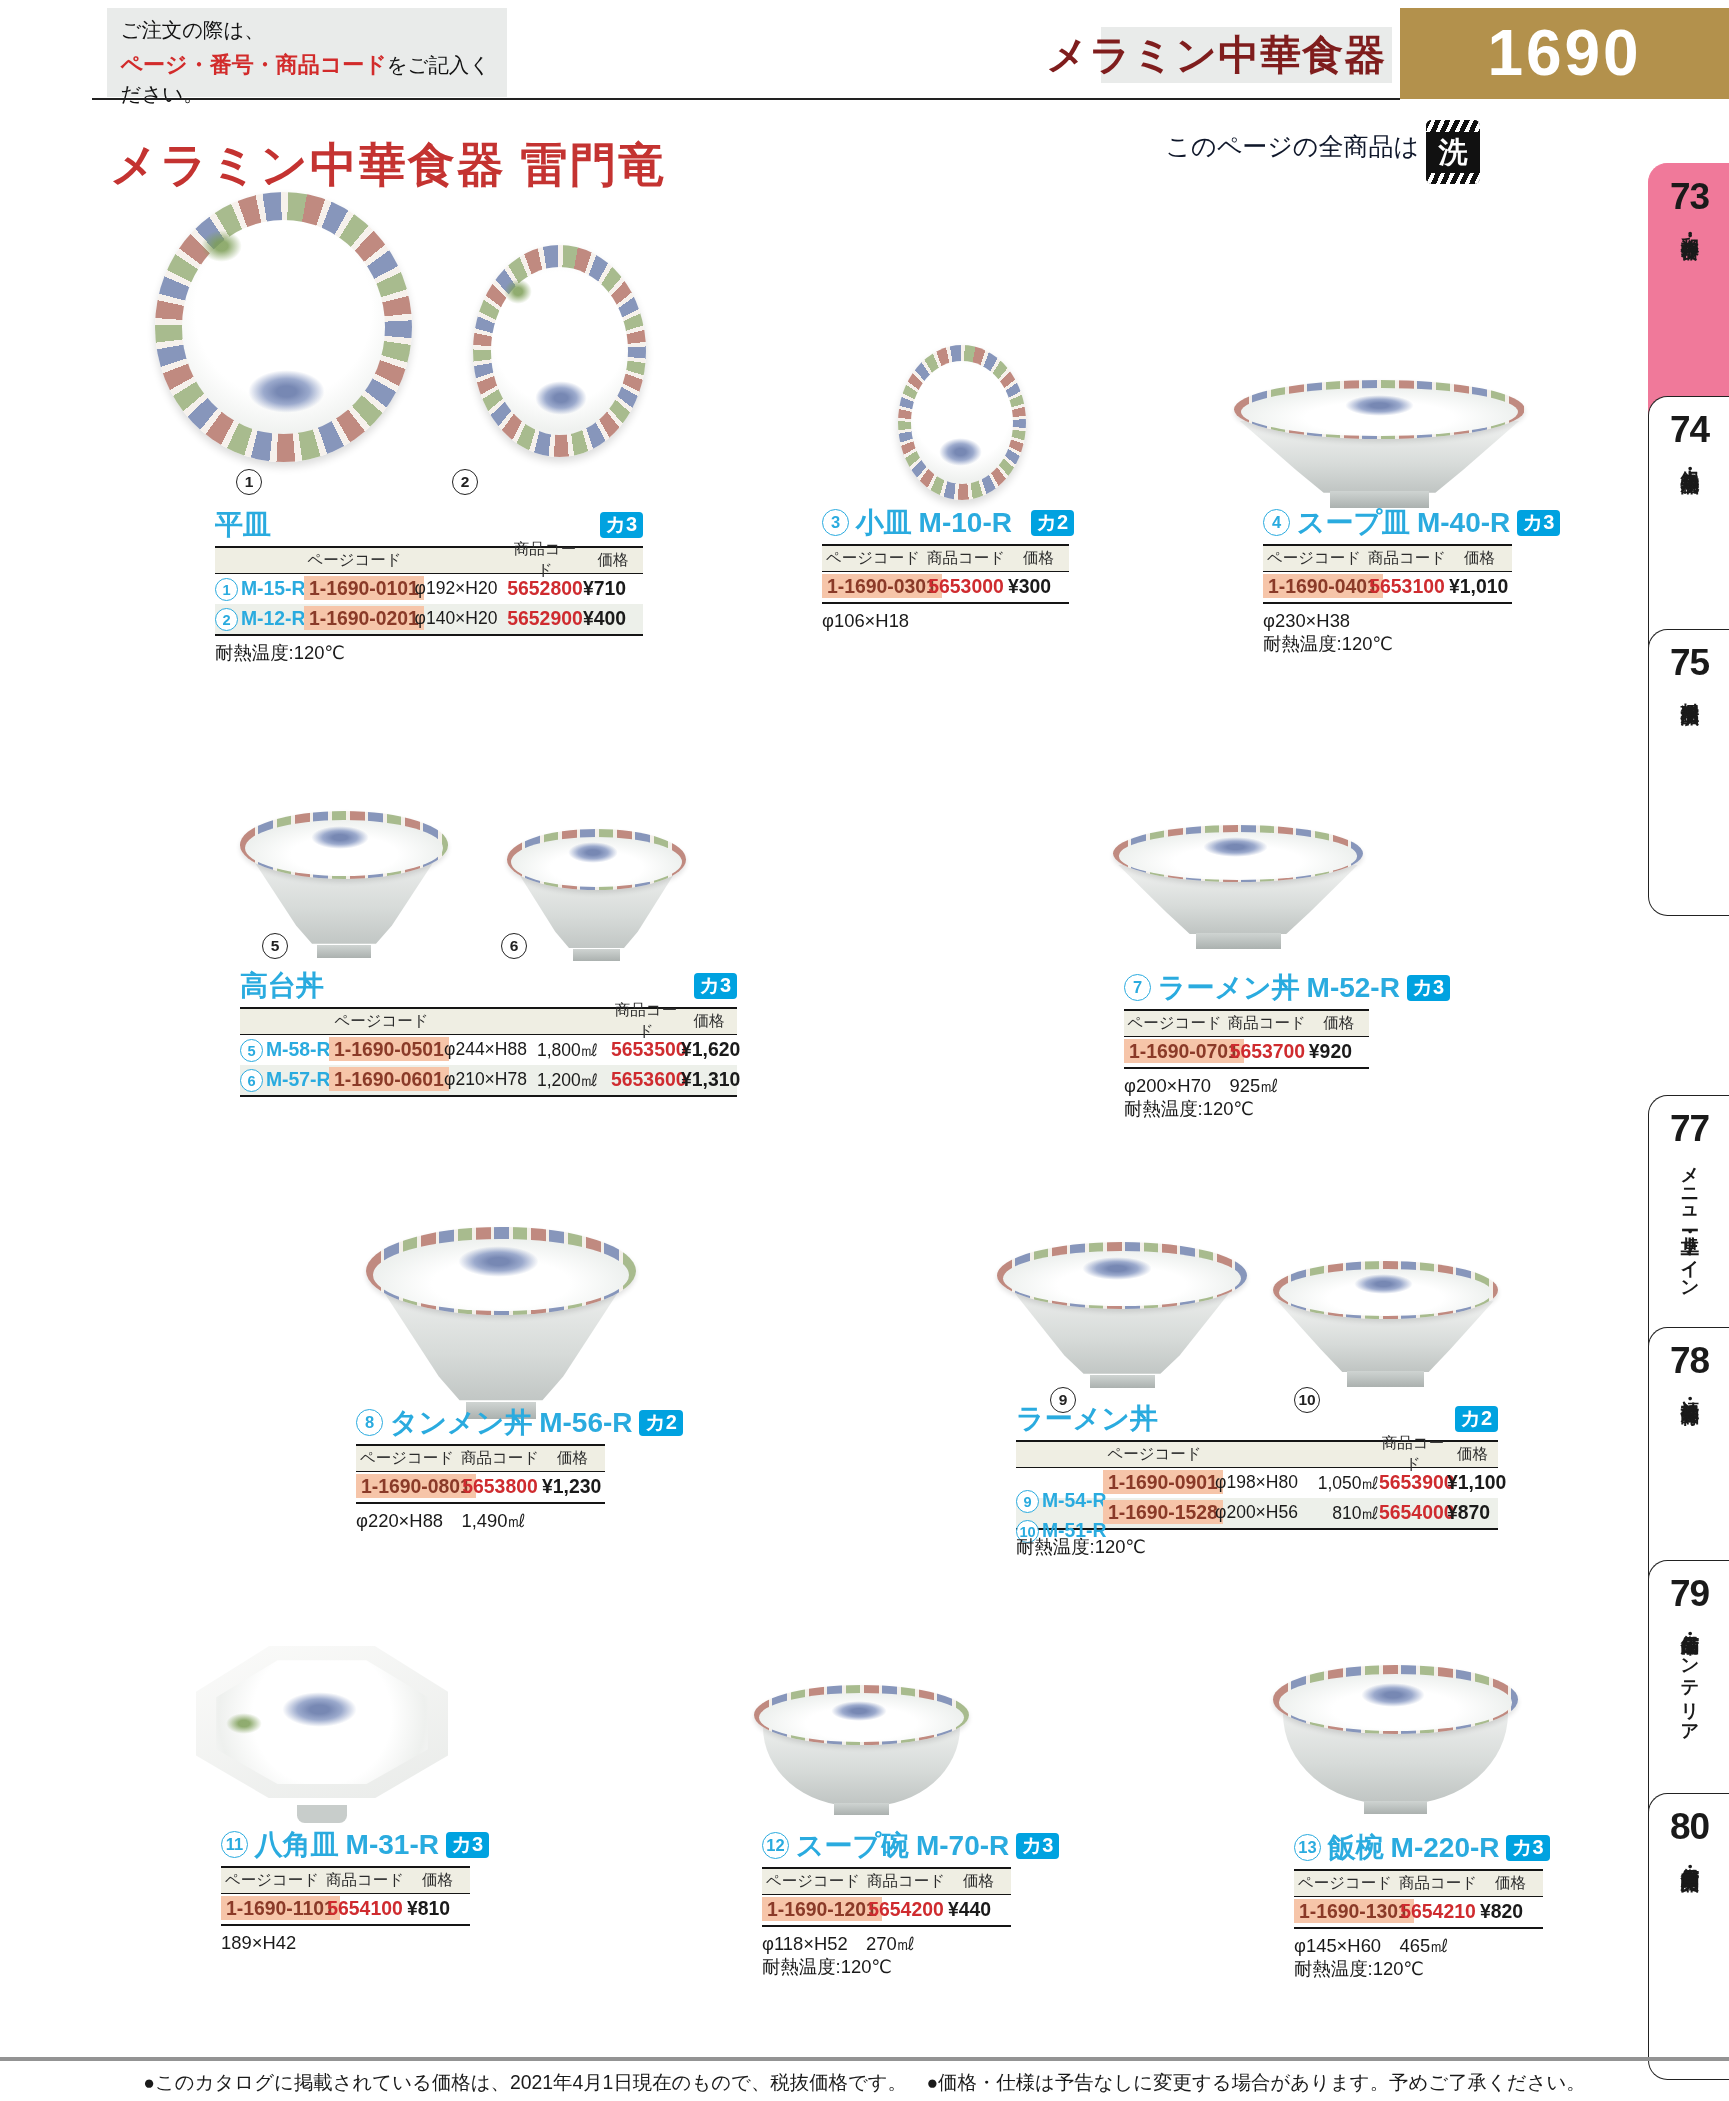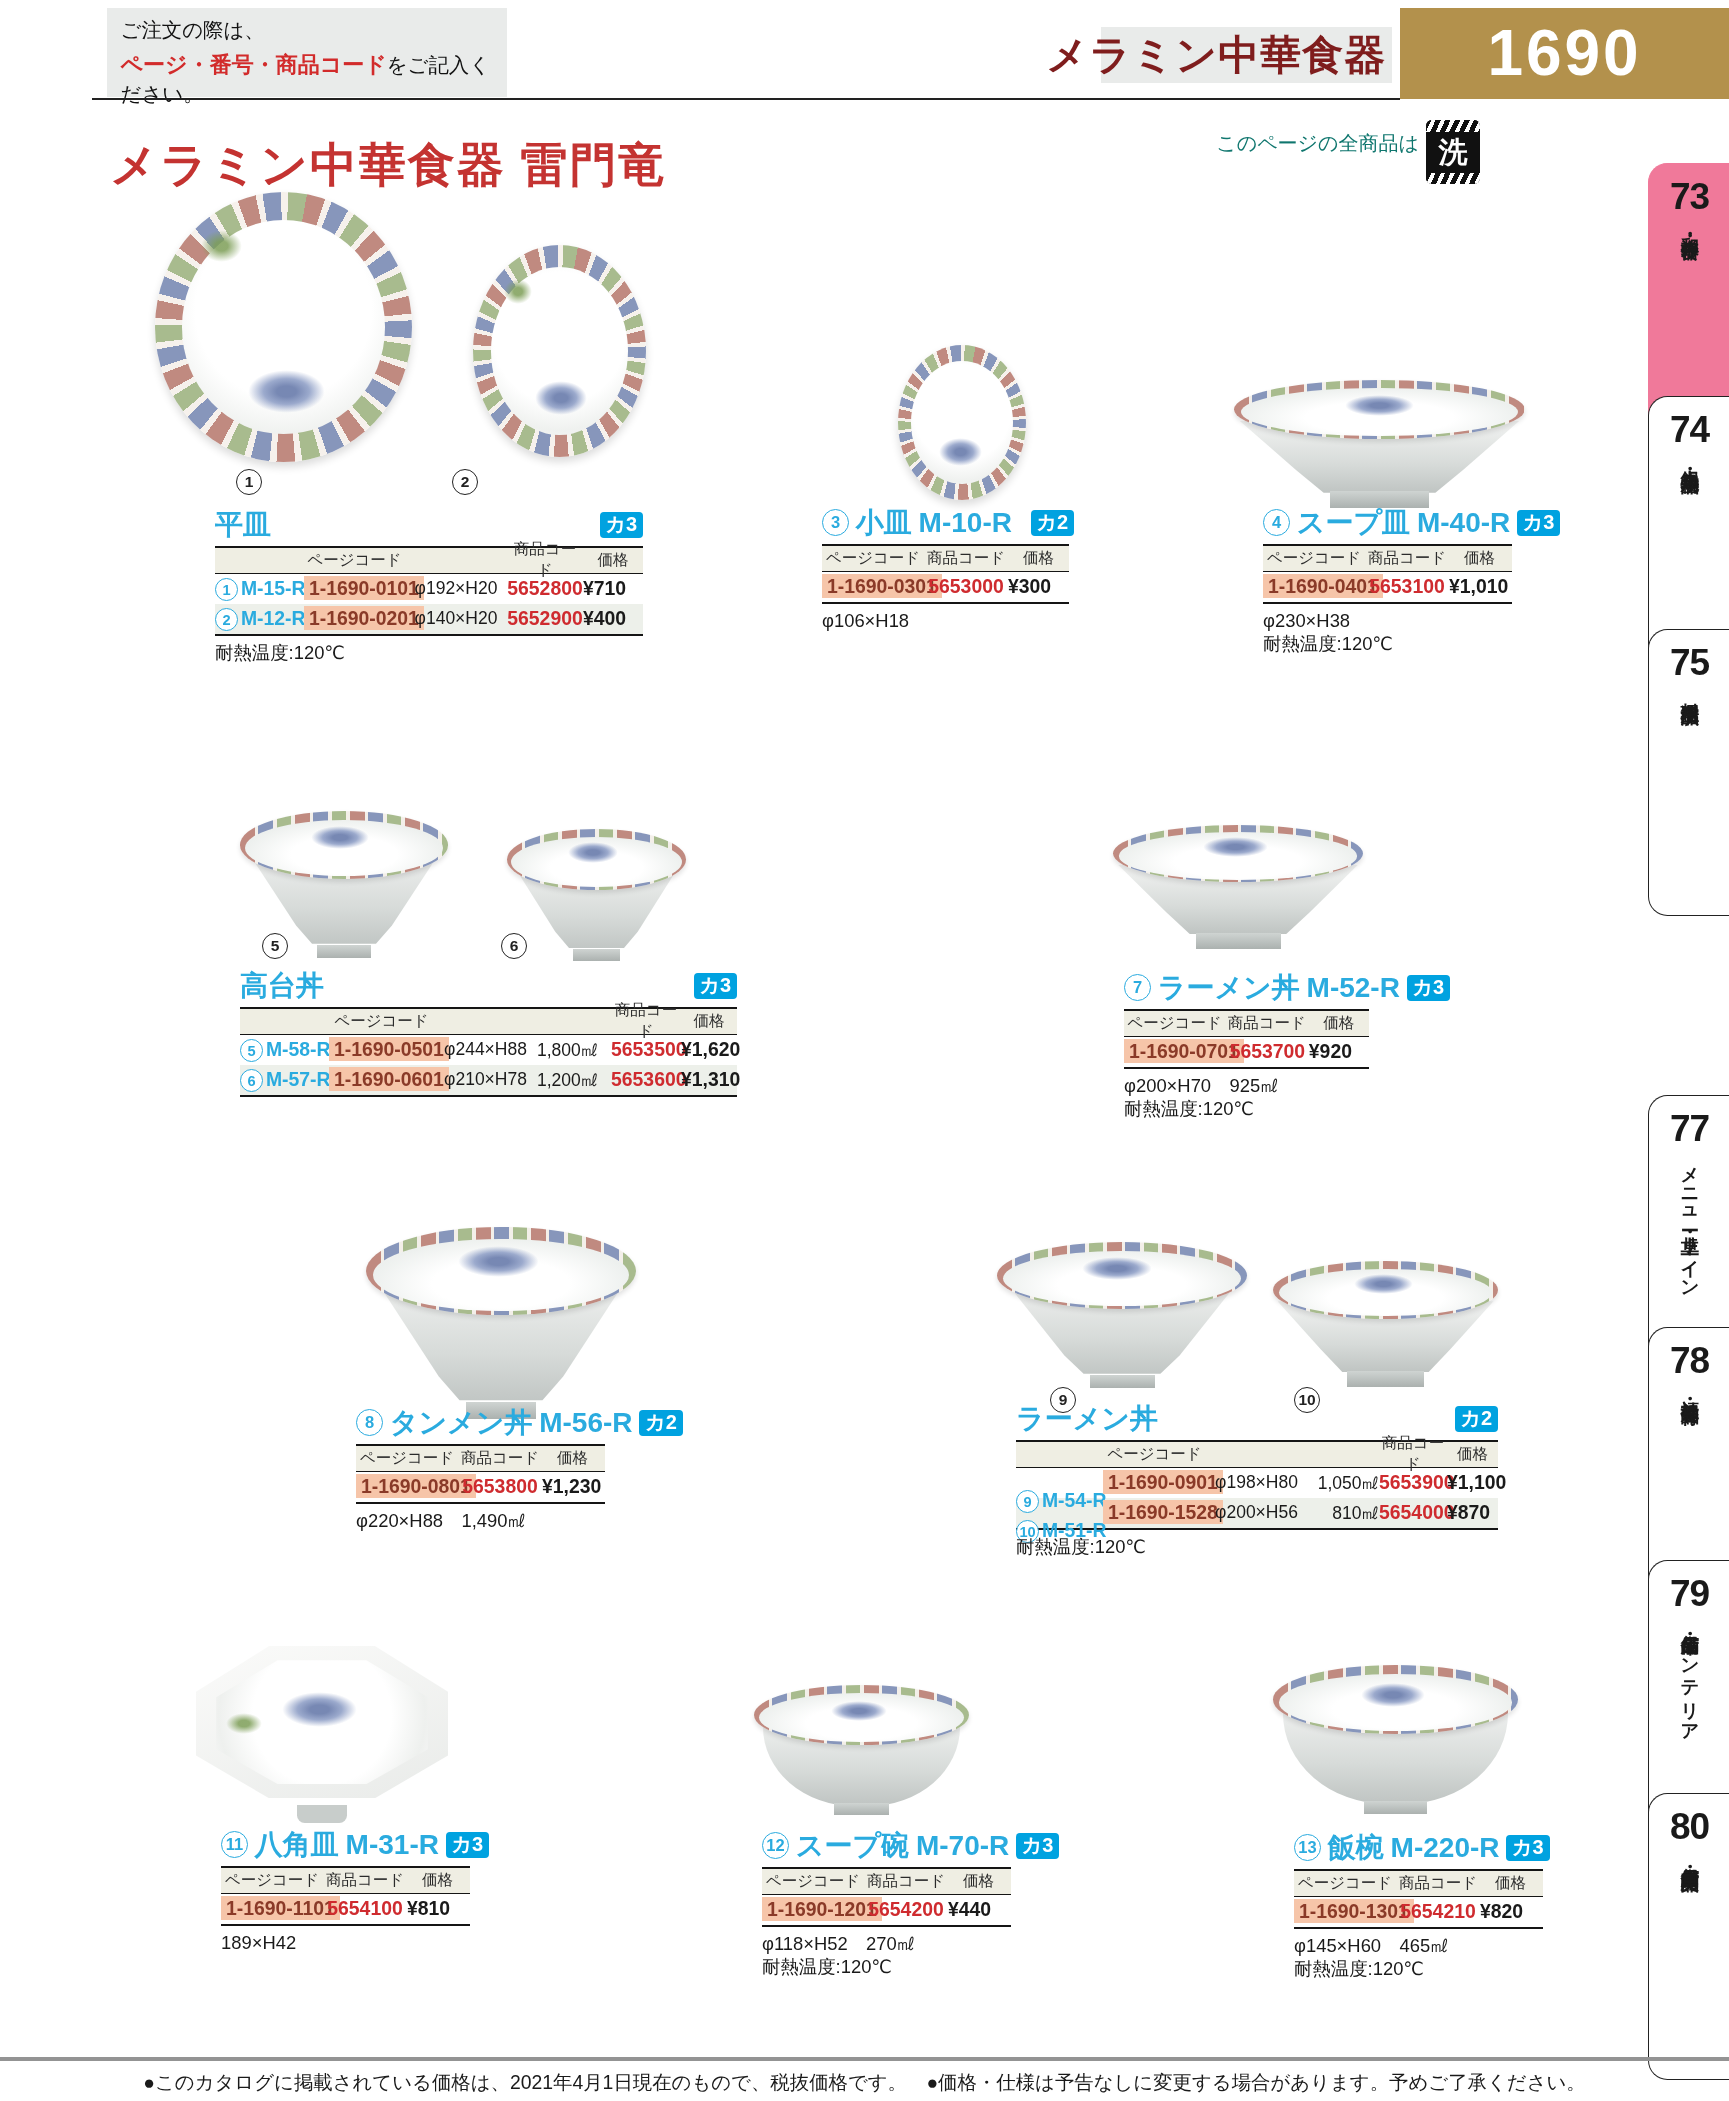--- a/index.html
+++ b/index.html
@@ -12,21 +12,21 @@
   .order-line1{font-size:20.4px;color:#111;}
   .order-line2{font-size:20.4px;margin-top:5.8px;color:#111;}
   .order-line2 .hl{color:#d22b2b;font-weight:bold;font-size:22px;}
   .cat-band{position:absolute;left:1101px;top:27px;width:291px;height:56px;background:#e9ebea;
             display:flex;align-items:center;justify-content:flex-end;padding-right:5.8px;box-sizing:border-box;}
   .cat-label{font-size:41px;font-weight:bold;color:#7f1d1d;letter-spacing:1px;white-space:nowrap;}
   .pageno-box{position:absolute;left:1400px;top:7.8px;width:329px;height:91px;background:#b3914c;
               display:flex;align-items:center;justify-content:center;}
   .pageno{font-size:64px;font-weight:bold;color:#fff;letter-spacing:2.9px;}
   .hr-top{position:absolute;left:92px;top:98px;width:1308px;height:1.9px;background:#222;}
-  .allnote{position:absolute;left:1116px;top:130px;width:303px;text-align:right;font-size:20px;color:#0f766e;}
+  .allnote{position:absolute;left:1116px;top:130px;width:303px;text-align:right;font-size:25px;color:#0f172a;}
   .wash-icon{position:absolute;left:1426px;top:120px;width:54px;height:64px;border-radius:5.8px;overflow:hidden;background:#111;}
   .wash-icon .stripe{height:11.6px;background:repeating-linear-gradient(115deg,#111 0 4.9px,#fff 4.9px 8.7px);}
   .wash-icon .glyph{height:41px;color:#fff;font-weight:bold;font-size:29px;line-height:41px;text-align:center;}
   .page-title{position:absolute;left:110px;top:134px;font-size:47px;font-weight:bold;color:#c43331;letter-spacing:1.9px;}
 
   
   .tab{position:absolute;left:1648px;width:82px;height:287px;background:#fff;border:1.9px solid #222;border-right:none;
        border-radius:19.4px 0 0 19.4px;box-sizing:border-box;display:flex;flex-direction:column;align-items:center;padding-top:14px;}
   .tab.active{background:#f0799a;border-color:#f0799a;}
   .tab-num{font-size:37px;font-weight:bold;color:#1a1a1a;line-height:1;letter-spacing:-1px;}

